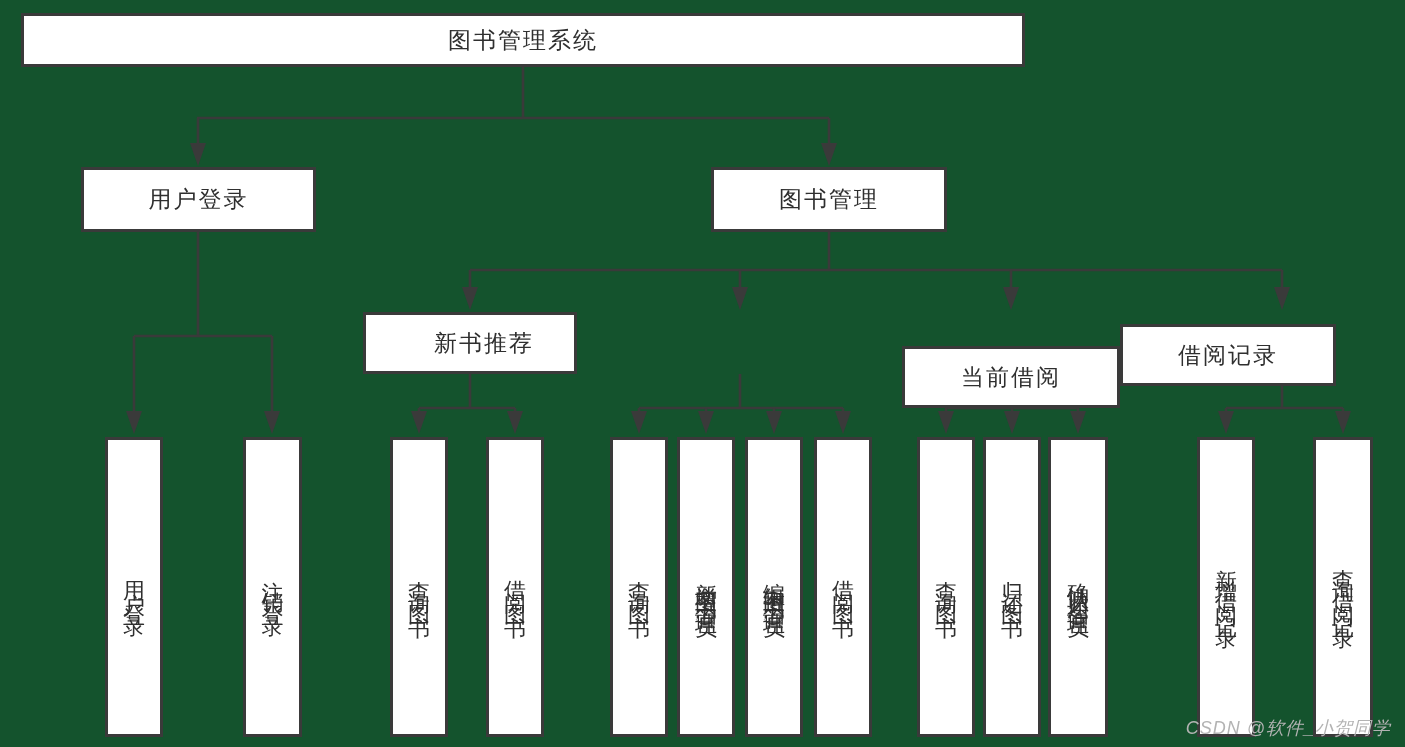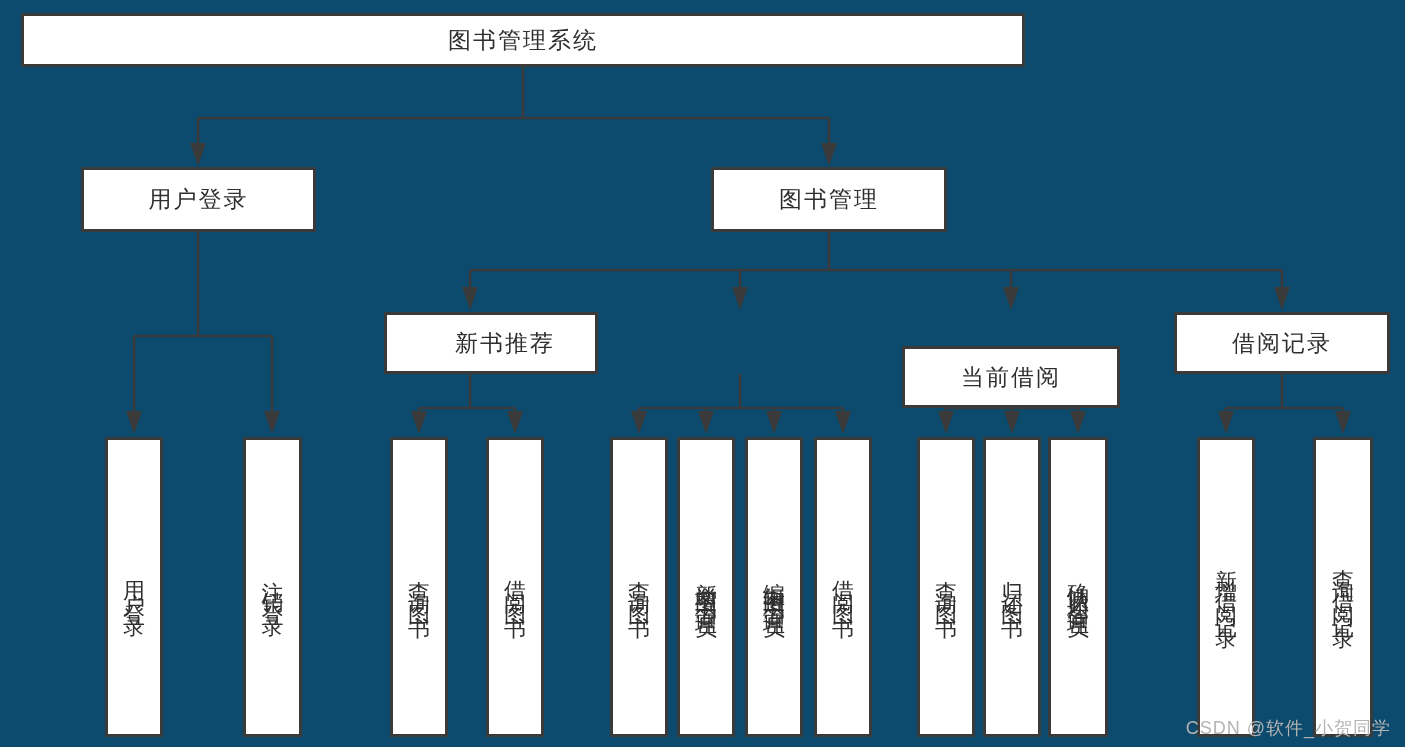--- a/index.html
+++ b/index.html
@@ -1,40 +1,40 @@
 <!DOCTYPE html>
 <html><head>
 <meta charset="utf-8">
 <style>
   html,body{margin:0;padding:0;background:#ffffff;}
   .canvas{
     position:relative;
     width:1405px;height:747px;
-    background:#0c4a6e;
+    background:#14532d;
     font-family:"Liberation Sans","DejaVu Sans",sans-serif;
     overflow:hidden;
   }
   .edges{position:absolute;left:0;top:0;width:1405px;height:747px;}
   .node{
     position:absolute;
     box-sizing:border-box;
     border:3px solid #3a3a3a;
     background:#ffffff;
     display:flex;align-items:center;justify-content:center;
     color:#2f2f2f;
   }
   .hnode{font-size:23px;letter-spacing:2px;}
   .root{left:21px;top:13px;width:1004px;height:54px;}
   .lvl2-login{left:81px;top:167px;width:235px;height:65px;}
   .lvl2-mgmt{left:711px;top:167px;width:236px;height:65px;}
   .lvl3{top:312px;height:62px;}
-  .sec-a{left:384px;width:214px;padding-left:28px;}
+  .sec-a{left:363px;width:214px;padding-left:28px;}
   .sec-b{left:633px;width:214px;}
   .sec-c{left:902px;width:218px;margin-top:34px;}
-  .sec-d{left:1174px;width:216px;}
+  .sec-d{left:1120px;width:216px;margin-top:12px;}
   .leaf{top:437px;height:300px;}
   .leaf > span{
     writing-mode:vertical-rl;
     font-size:22px;
     letter-spacing:12px;
     line-height:1;
     white-space:nowrap;
   }
   .leaf.tight > span{letter-spacing:5px;}
   .lf1{left:105px;width:58px;}
@@ -50,20 +50,21 @@
   .lf11{left:1048px;width:60px;}
   .lf12{left:1197px;width:58px;}
   .lf13{left:1313px;width:60px;}
   .watermark{
     position:absolute;
     right:14px;bottom:7px;
     font-size:18px;
     color:#b3b3b3;
     letter-spacing:1px;
     pointer-events:none;
+    font-style:italic;
   }
 </style>
 </head>
 <body>
 
 <div class="canvas">
 
   <svg class="edges" viewBox="0 0 1405 747" xmlns="http://www.w3.org/2000/svg">
     <g stroke="#3a3a3a" stroke-width="2.6" fill="none">
 

